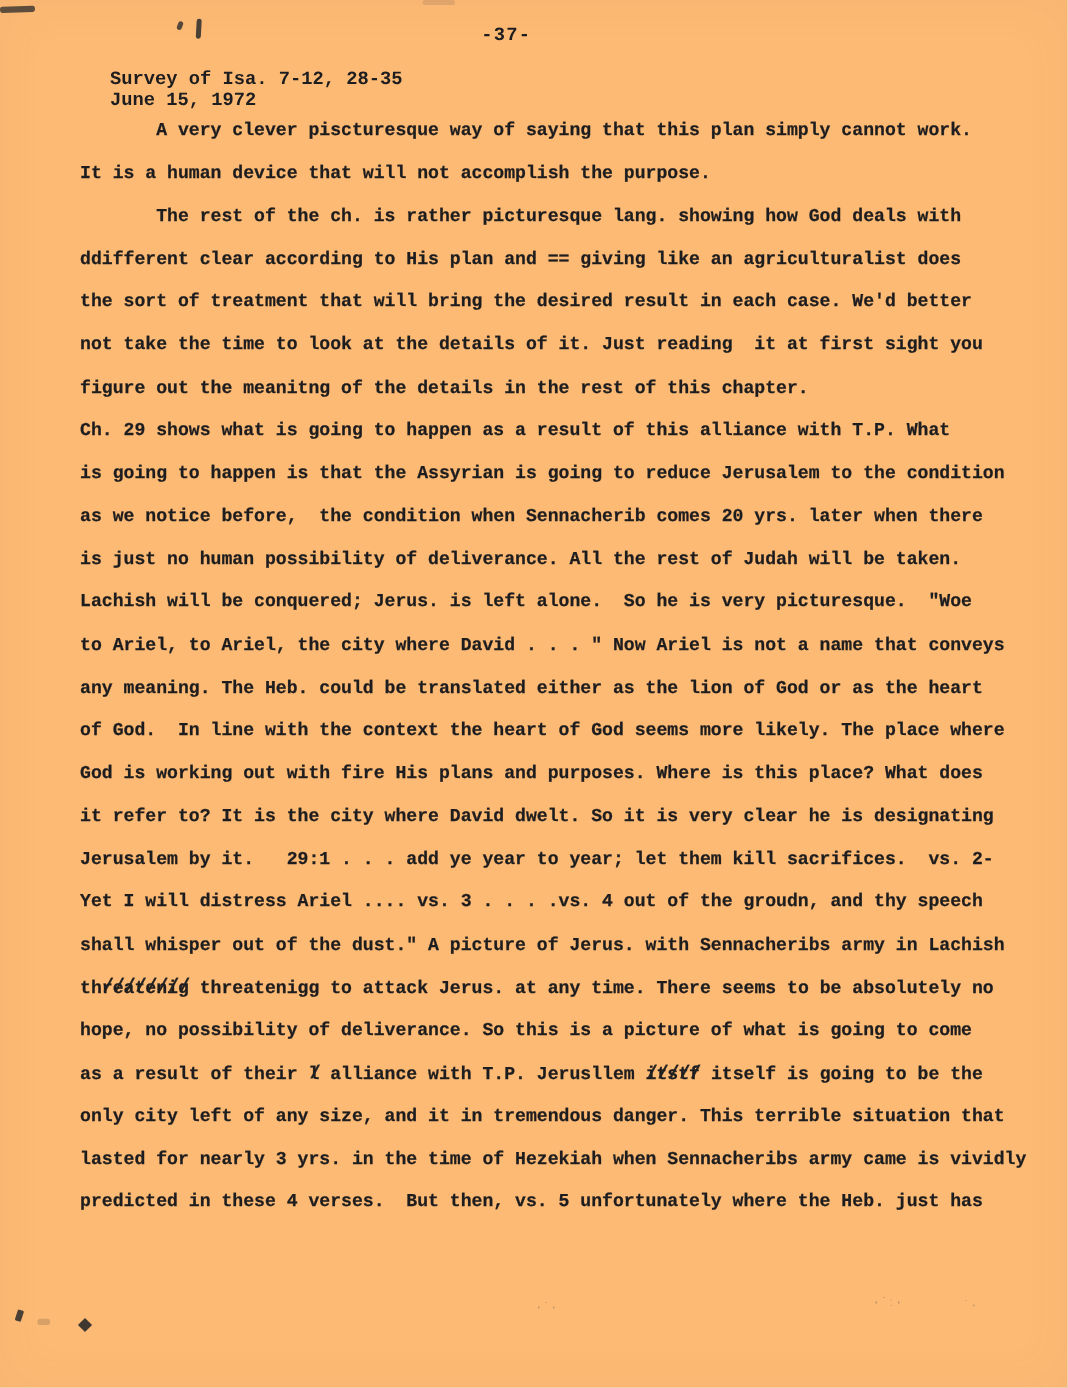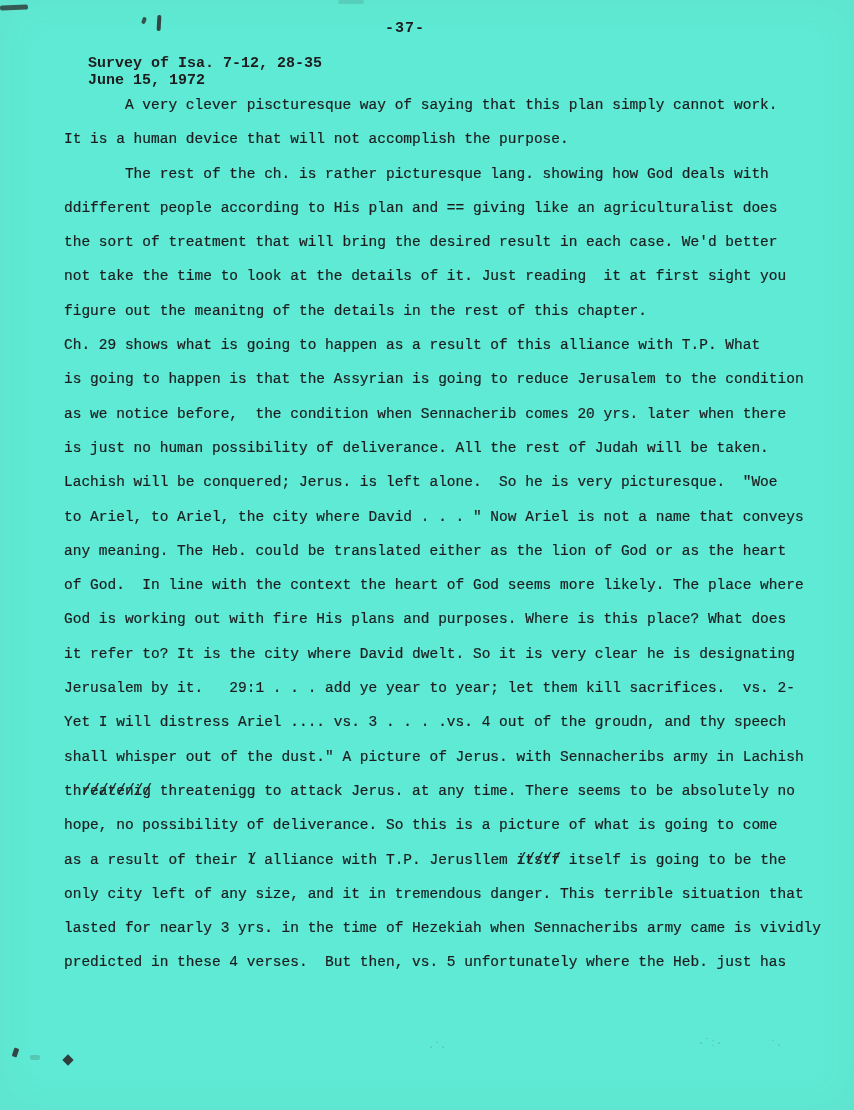--- a/index.html
+++ b/index.html
@@ -5,21 +5,21 @@
   html, body {
     margin: 0;
     padding: 0;
     background: #e8e6e1;
     font-family: "Liberation Mono", "DejaVu Sans Mono", monospace;
   }
   .page {
     position: relative;
     width: 854px;
     height: 1110px;
-    background: #5eead4;
+    background: #fdba74;
     color: #1d1d1f;
     overflow: hidden;
     box-shadow: inset 0 0 40px rgba(120,110,95,0.06);
   }
   .page-number {
     position: absolute;
     top: 20px;
     left: 0;
     width: 810px;
     text-align: center;
@@ -38,21 +38,21 @@
     font-weight: bold;
     flex-direction: column;
   }
   .body-text {
     position: absolute;
     top: 88px;
     left: 64px;
     width: 775px;
     font-size: 14.5px;
     line-height: 34.3px;
-    font-weight: normal;
+    font-weight: bold;
     -webkit-text-stroke: 0.2px #1d1d1f;
   }
   .line {
     white-space: pre;
     height: 34.3px;
   }
   .struck {
     position: relative;
     display: inline-block;
   }
@@ -89,21 +89,21 @@
     <span>June 15, 1972</span>
   </div>
 
   <div class="body-text" id="body-text">
       <div>
         <div class="line"><span>       A very clever piscturesque way of saying that this plan simply cannot work.</span></div>
         <div class="line"><span>It is a human device that will not accomplish the purpose.</span></div>
       </div>
       <div>
         <div class="line"><span>       The rest of the ch. is rather picturesque lang. showing how God deals with</span></div>
-        <div class="line"><span>ddifferent people according to His plan and == giving like an agriculturalist does</span></div>
+        <div class="line"><span>ddifferent clear according to His plan and == giving like an agriculturalist does</span></div>
         <div class="line"><span>the sort of treatment that will bring the desired result in each case. We'd better</span></div>
         <div class="line"><span>not take the time to look at the details of it. Just reading  it at first sight you</span></div>
         <div class="line"><span>figure out the meanitng of the details in the rest of this chapter.</span></div>
       </div>
       <div>
         <div class="line"><span>Ch. 29 shows what is going to happen as a result of this alliance with T.P. What</span></div>
         <div class="line"><span>is going to happen is that the Assyrian is going to reduce Jerusalem to the condition</span></div>
         <div class="line"><span>as we notice before,  the condition when Sennacherib comes 20 yrs. later when there</span></div>
         <div class="line"><span>is just no human possibility of deliverance. All the rest of Judah will be taken.</span></div>
         <div class="line"><span>Lachish will be conquered; Jerus. is left alone.  So he is very picturesque.  "Woe</span></div>

